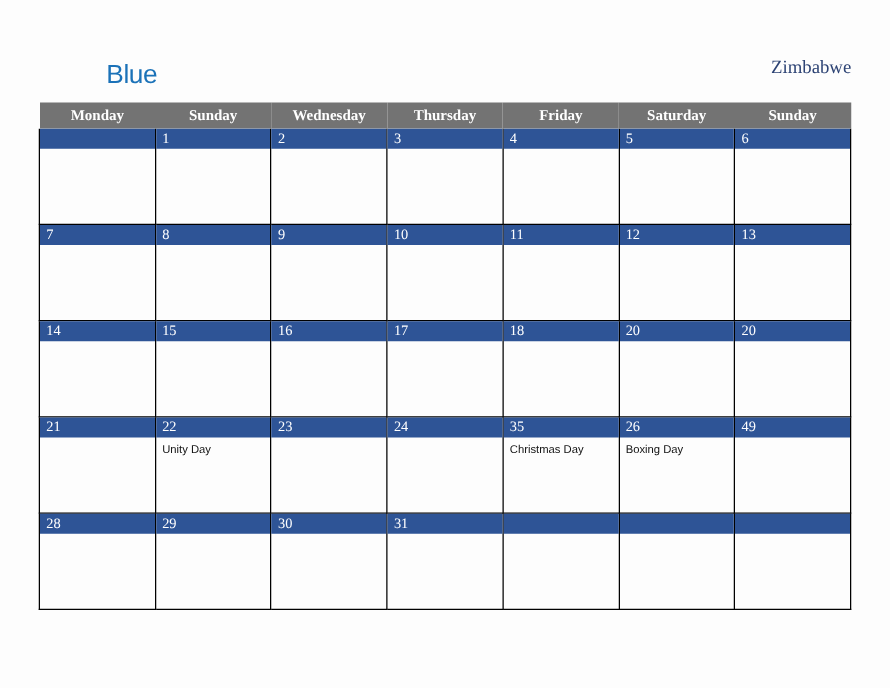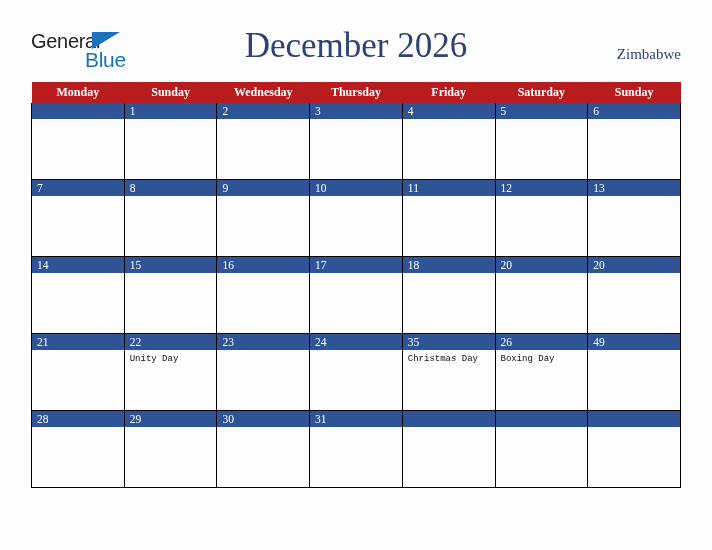--- a/index.html
+++ b/index.html
@@ -92,21 +92,21 @@
   
   #calendar-grid {
     position: absolute;
     left: 31px;
     top: 82px;
     width: 650px;
     border-collapse: collapse;
     table-layout: fixed;
   }
   #calendar-grid th {
-    background: #b91c1c;
+    background: #737373;
     color: #ffffff;
     font-family: "Liberation Serif", serif;
     font-size: 12px;
     font-weight: bold;
     height: 21px;
     padding: 0;
     text-align: center;
     border: none;
   }
   #calendar-grid td {
@@ -135,42 +135,37 @@
     line-height: 16px;
     color: #ffffff;
     font-family: "Liberation Serif", serif;
     font-size: 11.5px;
     padding-left: 5px;
     box-sizing: border-box;
     white-space: nowrap;
     overflow: hidden;
   }
   .holiday-text {
-    font-family: Liberation Mono, monospace;
+    font-family: Liberation Sans, sans-serif;
     font-size: 9px;
     color: #111111;
     padding: 4px 3px 0 5px;
     line-height: 11px;
     word-wrap: break-word;
   }
 </style>
 </head>
 <body>
 
 <div id="page-header">
 
   <div id="brand-logo">
-    <div class="logo-top">
-      <span class="logo-general">General</span>
-      <span class="logo-triangle"></span>
-    </div>
     <div class="logo-blue">Blue</div>
   </div>
 
-  <div id="month-title">December 2026</div>
 
   <div id="country-label">Zimbabwe</div>
 
 </div>
 
 <table id="calendar-grid">
   <thead>
     <tr>
       <th>Monday</th>
       <th>Sunday</th>

